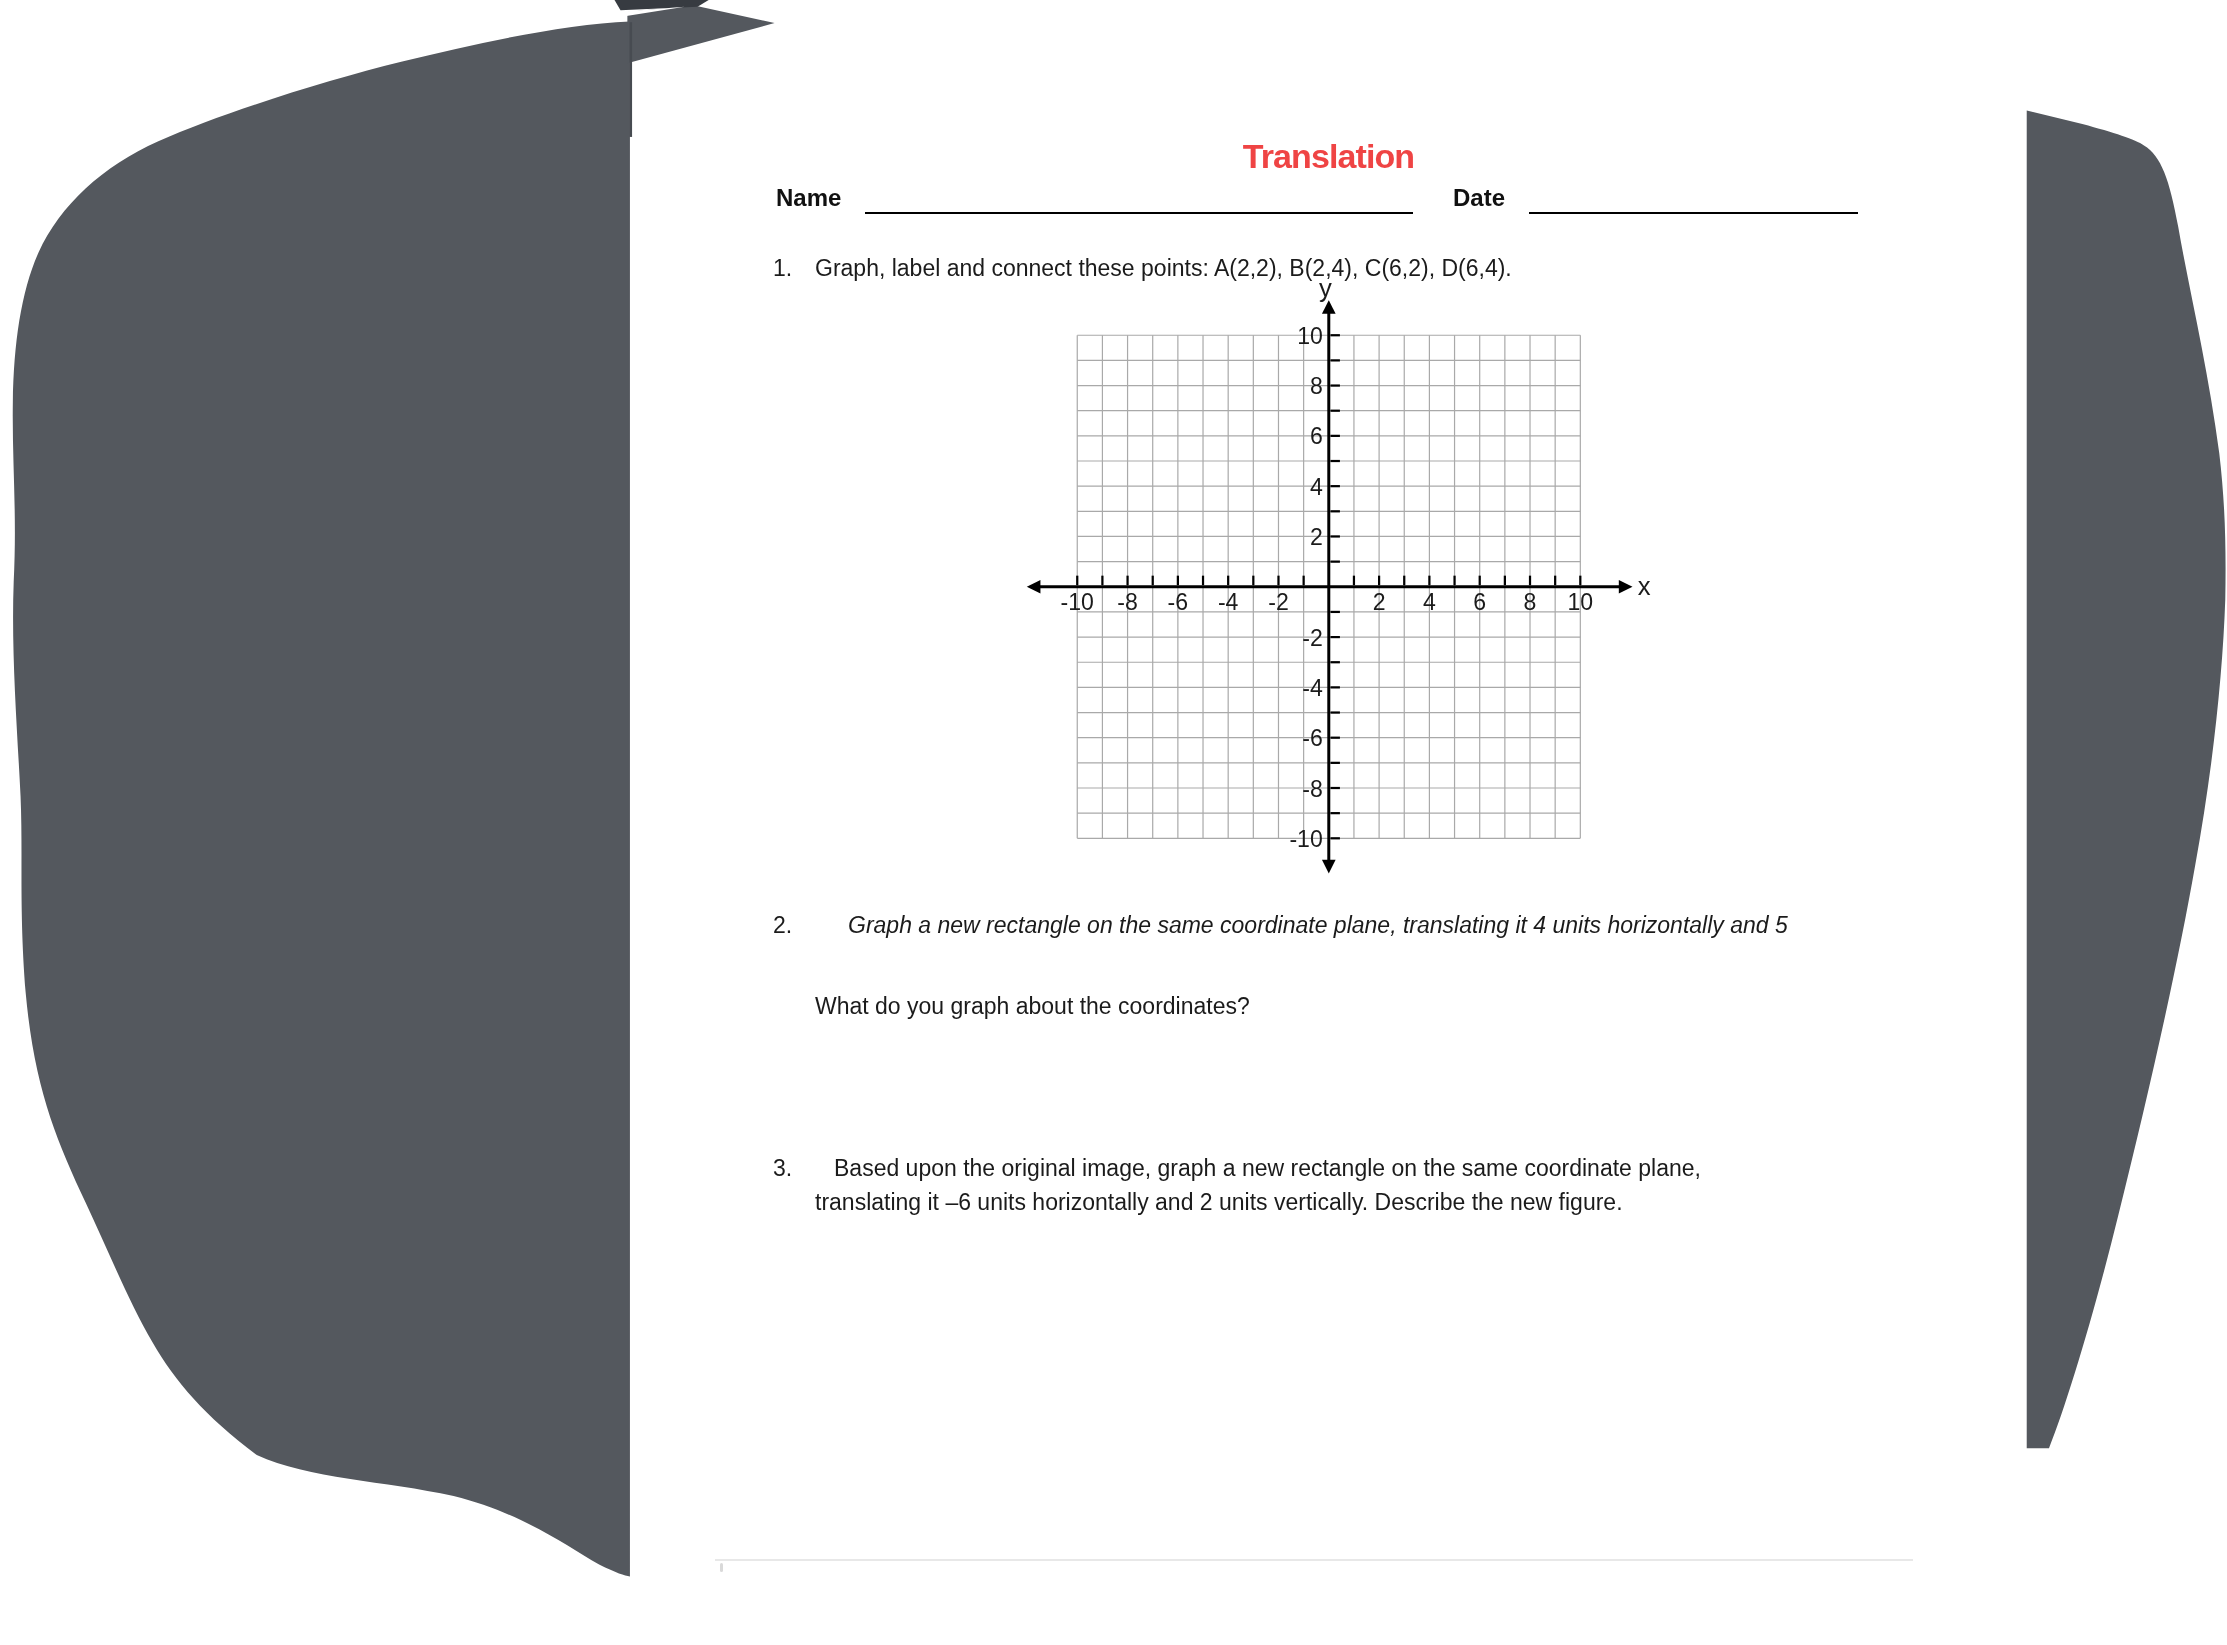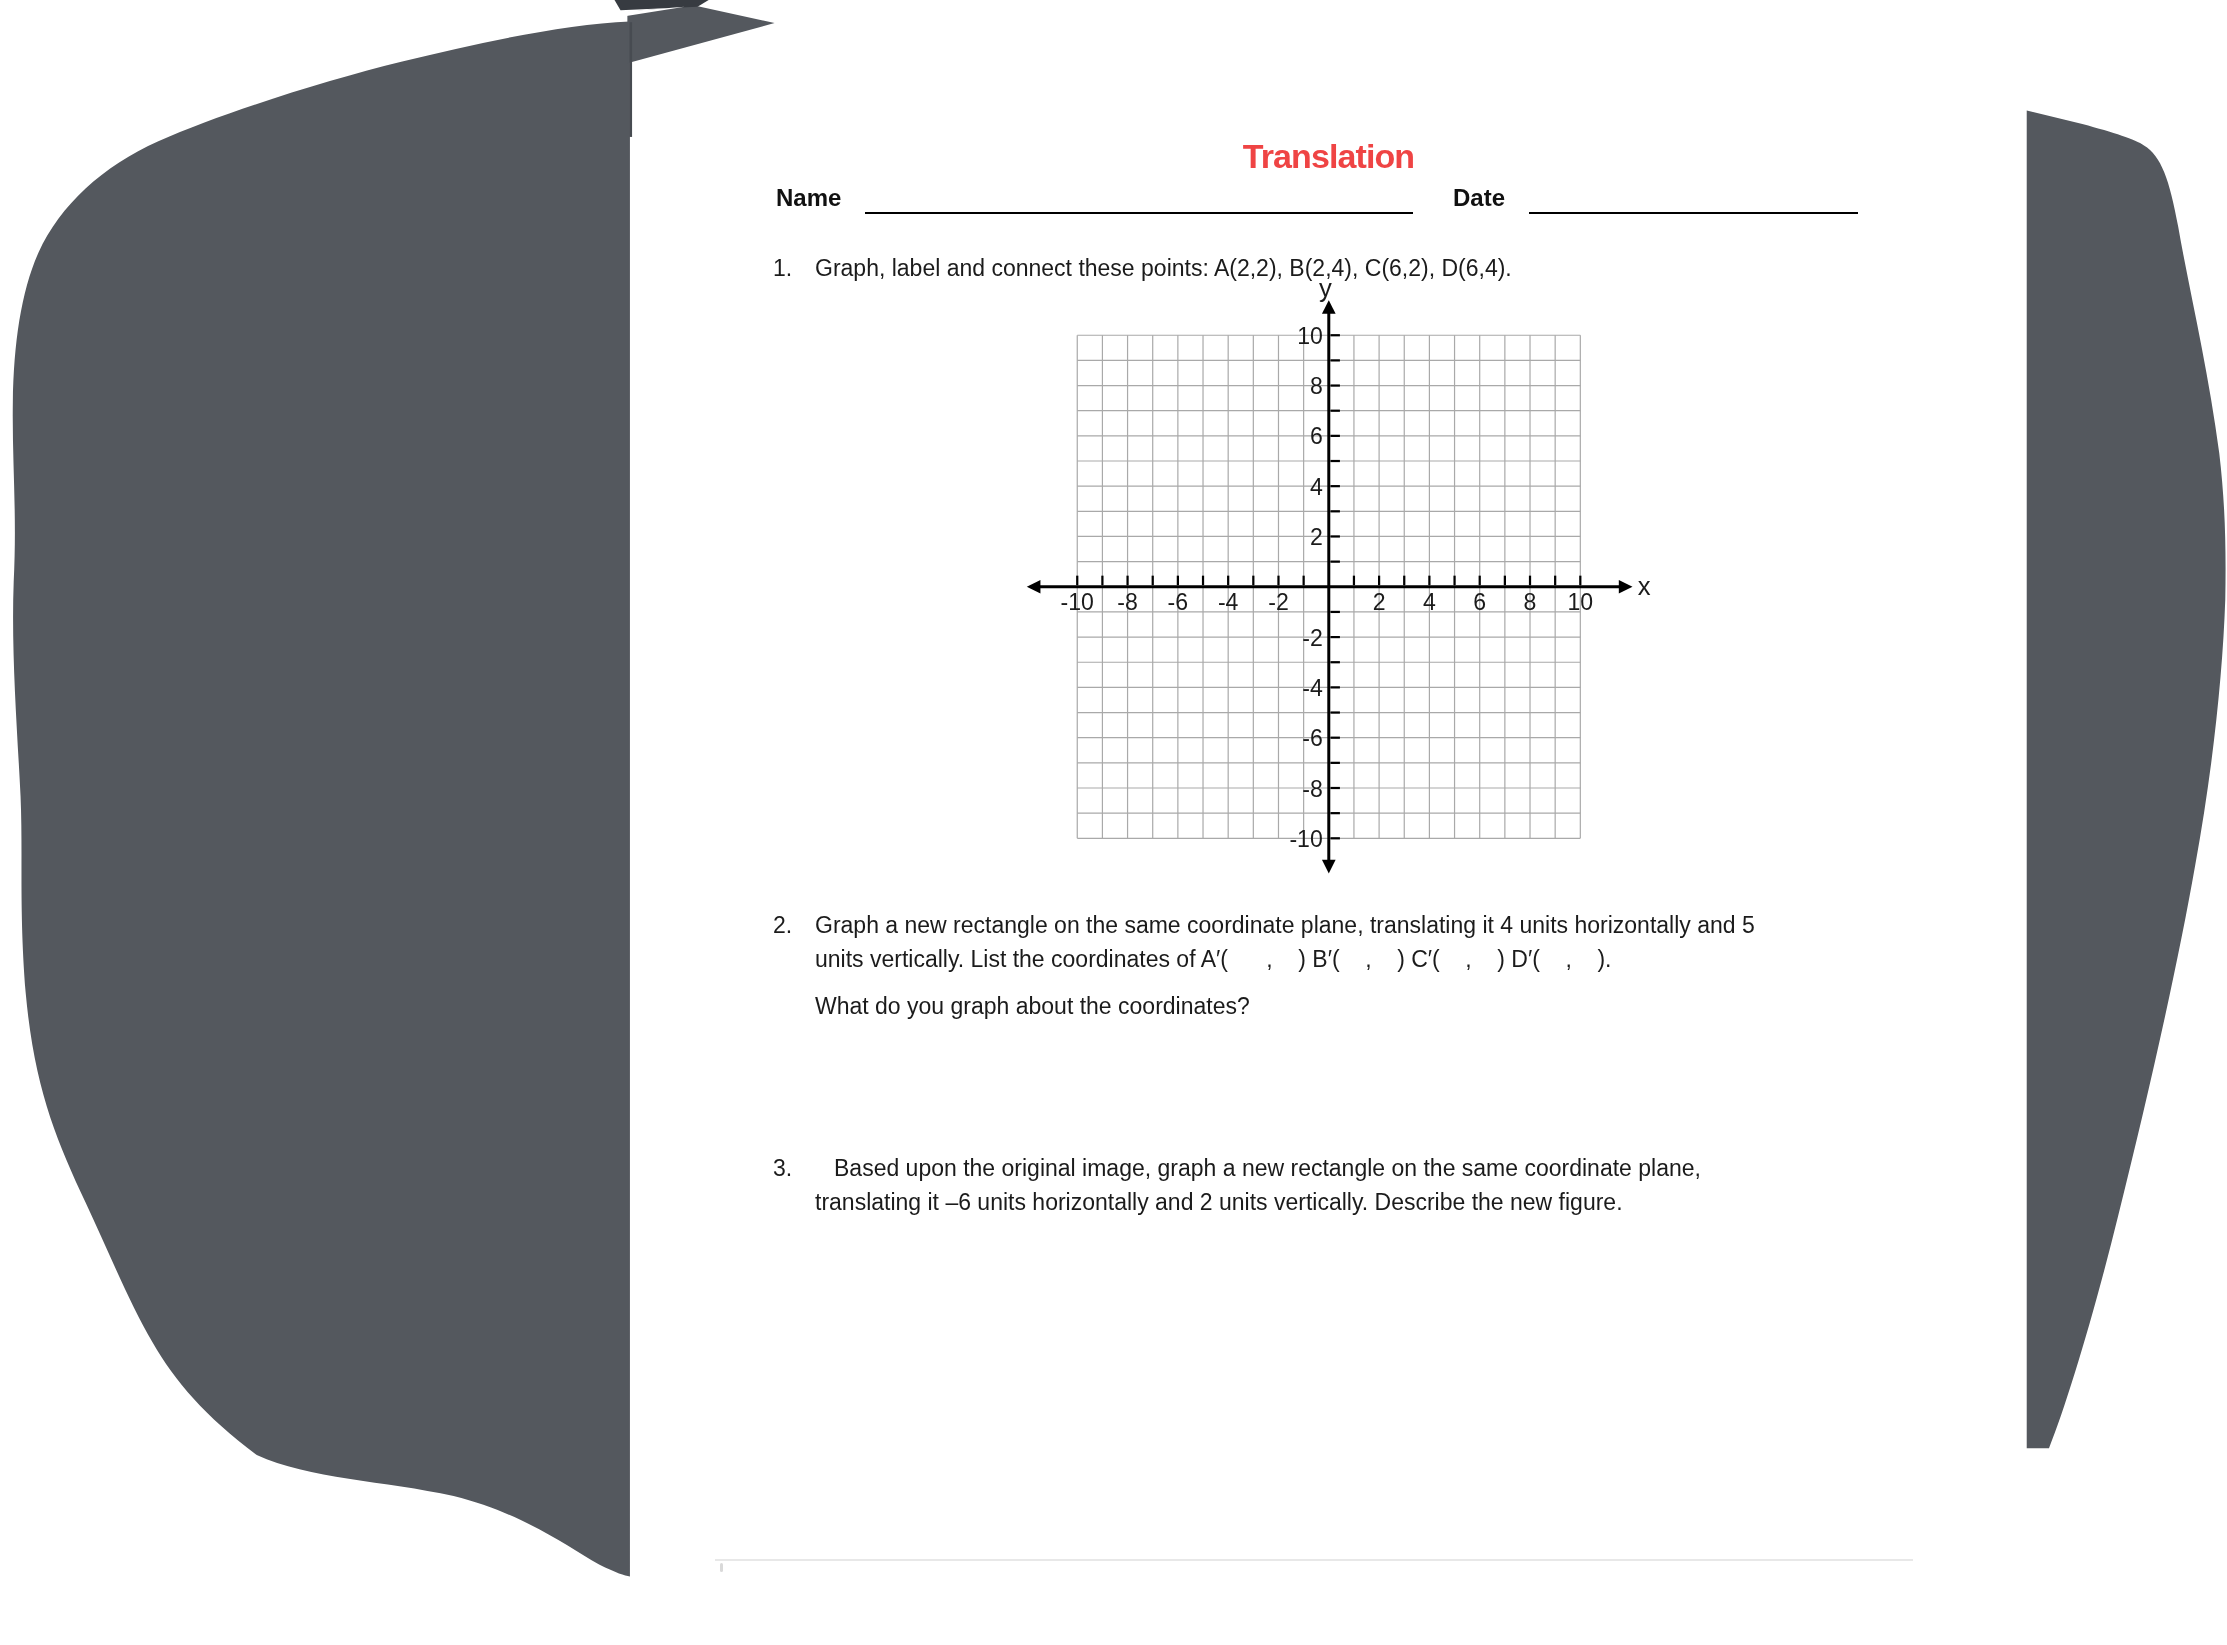--- a/index.html
+++ b/index.html
@@ -153,22 +153,21 @@
       <text x="396" y="423.8" text-anchor="end" font-size="27" fill="#1b1b1b">-2</text>
       <text x="396" y="482.6" text-anchor="end" font-size="27" fill="#1b1b1b">-4</text>
       <text x="396" y="541.4" text-anchor="end" font-size="27" fill="#1b1b1b">-6</text>
       <text x="396" y="600.2" text-anchor="end" font-size="27" fill="#1b1b1b">-8</text>
       <text x="396" y="659" text-anchor="end" font-size="27" fill="#1b1b1b">-10</text>
       <text x="399" y="16" text-anchor="middle" font-size="30" fill="#1b1b1b">y</text>
       <text x="764" y="365" text-anchor="start" font-size="30" fill="#1b1b1b">x</text>
     </svg>
 
   <div class="abs qnum" style="left:773px;top:910px;">2.</div>
-  <div class="abs qtext" style="left:815px;top:910px;">Graph a new rectangle on the same coordinate plane, translating it 4 units horizontally and 5</div>
-  <div class="abs qtext" style="left:815px;top:944px;">units vertically. List the coordinates of A′(      ,    ) B′(    ,    ) C′(    ,    ) D′(    ,    ).</div>
+  <div class="abs qtext" style="left:848px;top:910px;font-style:italic;">Graph a new rectangle on the same coordinate plane, translating it 4 units horizontally and 5</div>
   <div class="abs qtext" style="left:815px;top:991px;">What do you graph about the coordinates?</div>
 
   <div class="abs qnum" style="left:773px;top:1153px;">3.</div>
   <div class="abs qtext" style="left:834px;top:1153px;">Based upon the original image, graph a new rectangle on the same coordinate plane,</div>
   <div class="abs qtext" style="left:815px;top:1187px;">translating it –6 units horizontally and 2 units vertically. Describe the new figure.</div>
 
   <div class="faintline" style="left:715px;top:1559px;width:1198px;"></div>
   <div class="speck" style="left:720px;top:1563px;"></div>
 </div>
 

